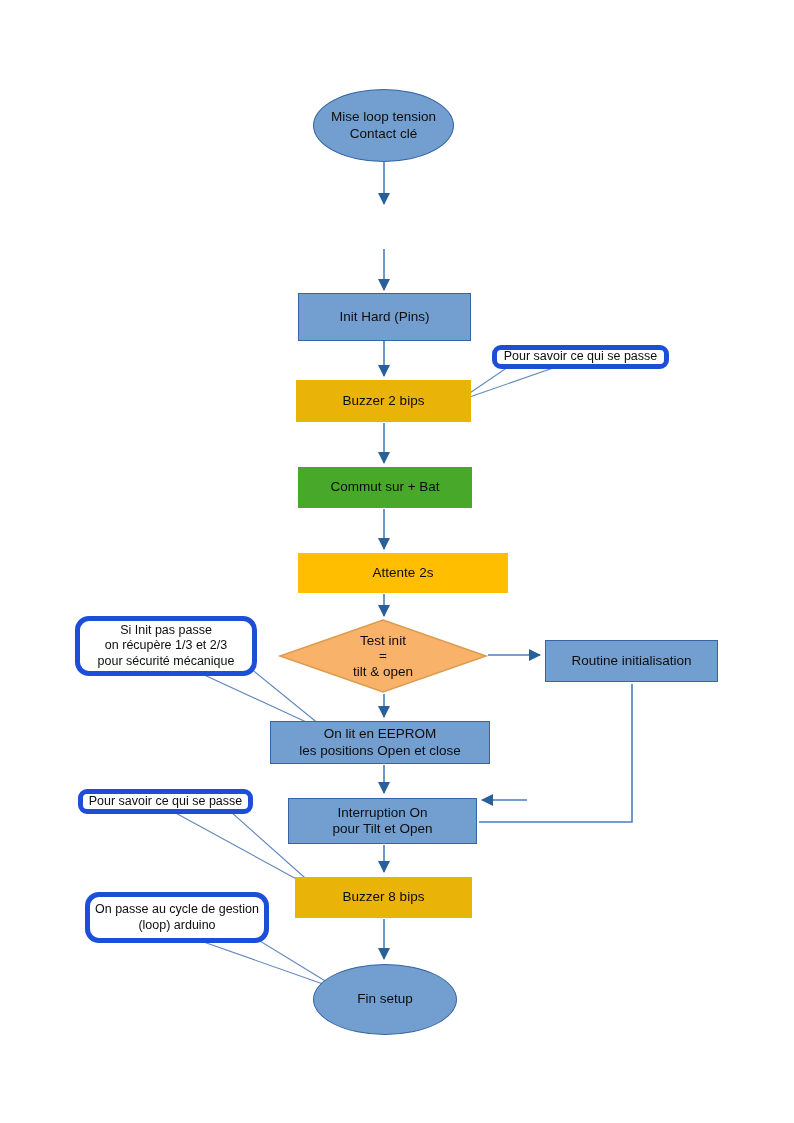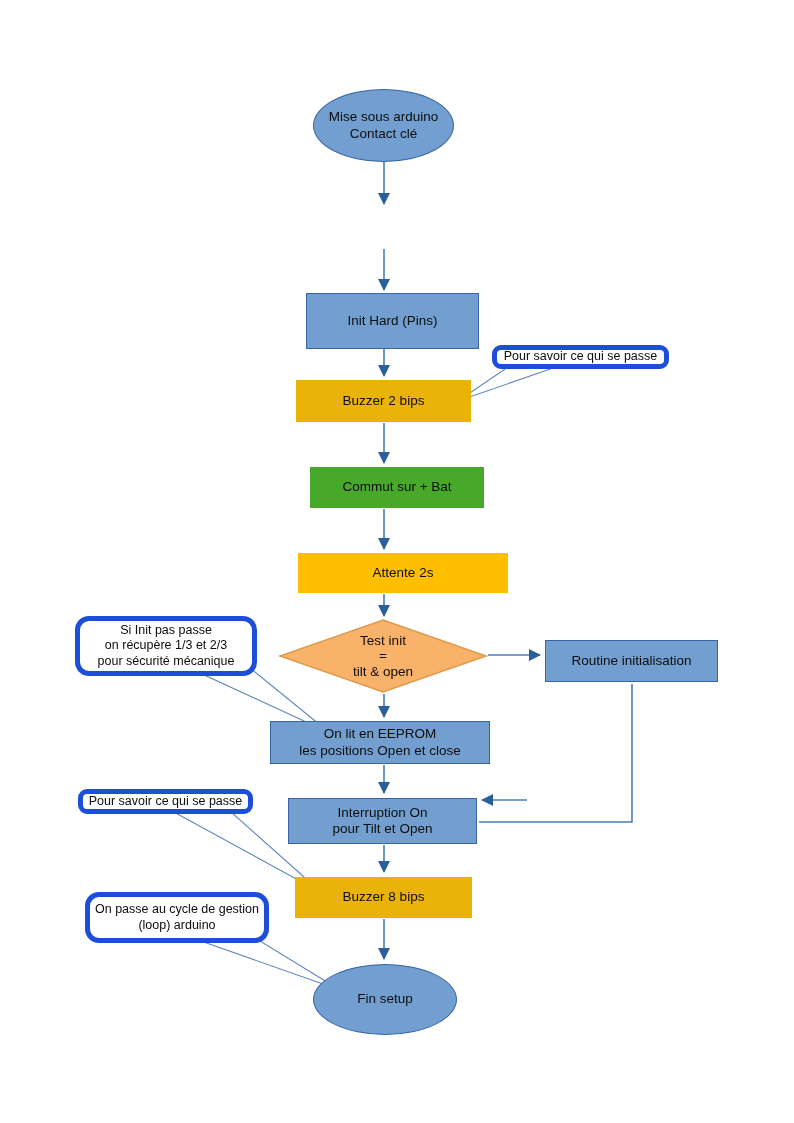--- a/index.html
+++ b/index.html
@@ -9,21 +9,21 @@
   }
   .layer{position:absolute;left:0;top:0;width:794px;height:1123px;}
   .node{
     position:absolute;box-sizing:border-box;display:flex;flex-direction:column;
     align-items:center;justify-content:center;text-align:center;
     font-size:13.5px;line-height:1.22;
   }
   .blue{background:#729fcf;border:1.5px solid #3465a4;}
   .ellipse{border-radius:50%;}
   .yellow{background:#eab308;}
-  .green{background:#47a82a;margin-left:12px;}
+  .green{background:#47a82a;}
   .amber{background:#ffbf00;}
   .diamond-text{background:transparent;line-height:1.15;}
   .callout{
     position:absolute;box-sizing:border-box;display:flex;flex-direction:column;
     align-items:center;justify-content:center;text-align:center;
     background:#ffffff;border:5px solid #1d4ed8;font-size:12.5px;line-height:1.25;
     z-index:3;
   }
   .r8{border-radius:9px;}
   .r14{border-radius:14px;}
@@ -61,26 +61,26 @@
 
     <g fill="#ffffff" stroke="#5f87ba" stroke-width="1.1">
       <polygon points="508,367 556,367 458,401"></polygon>
       <polygon points="200,673 250,668 330,733"></polygon>
       <polygon points="172,811 230,811 322,893"></polygon>
       <polygon points="198,940 247,933 340,990"></polygon>
     </g>
   </svg>
 
   <div class="node blue ellipse" style="left:313px;top:89px;width:141px;height:73px;">
-    <span>Mise sous arduino</span>
+    <span>Mise loop tension</span>
     <span>Contact clé</span>
   </div>
 
 
-  <div class="node blue" style="left:298px;top:293px;width:173px;height:56px;margin-left:8px;">
+  <div class="node blue" style="left:298px;top:293px;width:173px;height:48px;">
     <span>Init Hard (Pins)</span>
   </div>
 
   <div class="node yellow" style="left:296px;top:380px;width:175px;height:42px;">
     <span>Buzzer 2 bips</span>
   </div>
 
   <div class="node green" style="left:298px;top:467px;width:174px;height:41px;">
     <span>Commut sur + Bat</span>
   </div>

